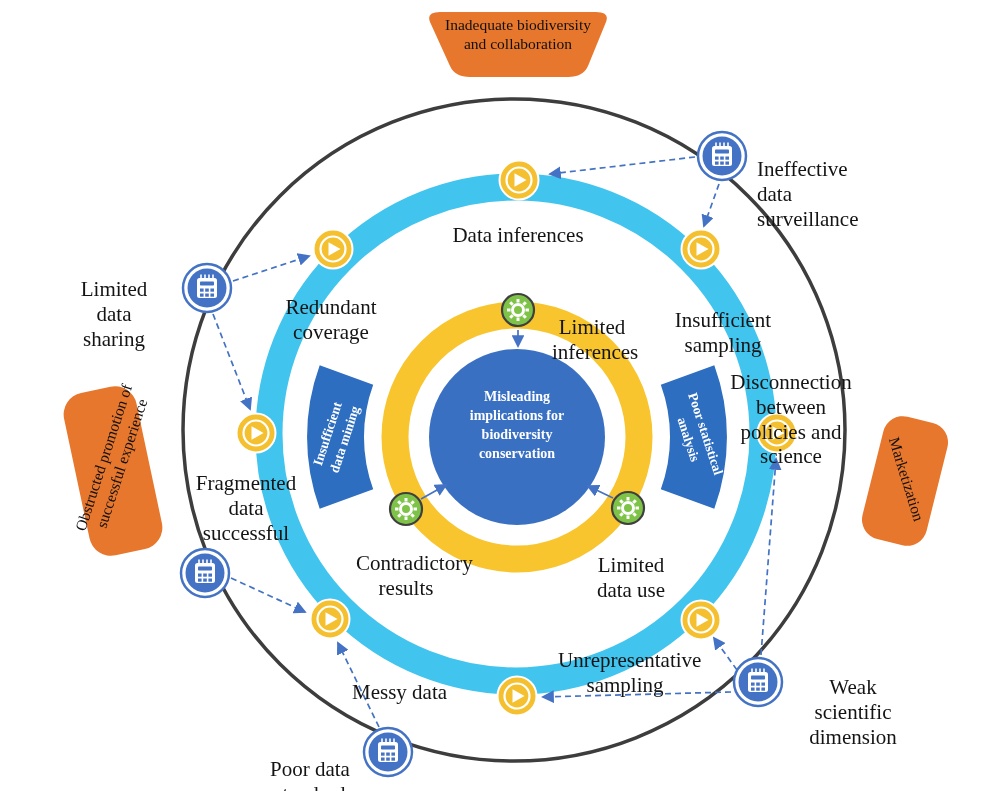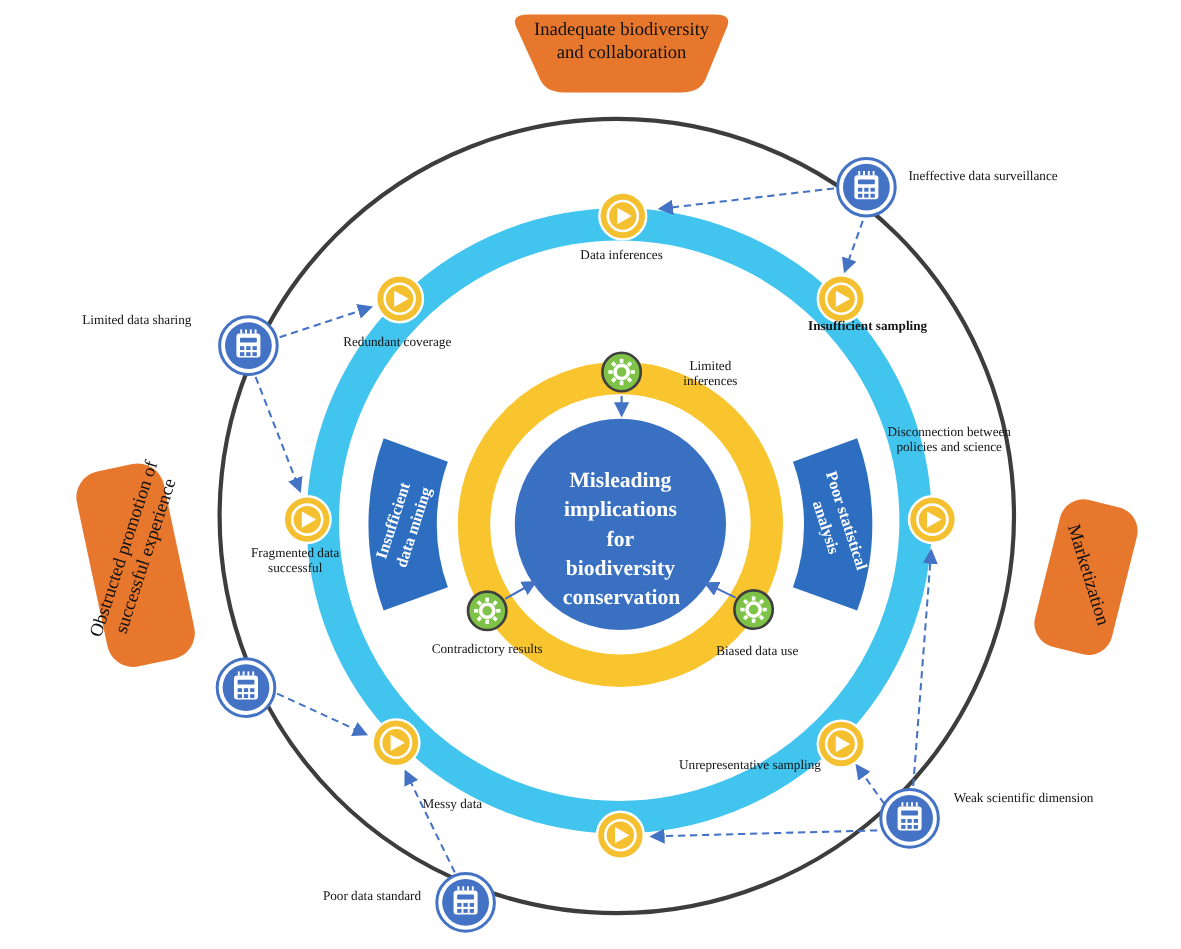--- a/index.html
+++ b/index.html
@@ -1,23 +1,23 @@
 <!DOCTYPE html>
 <html style="--outer-ring: #3d3d3d; --cyan-ring: #41c4ee; --yellow-ring: #f9c52f; --center-fill: #3a70c2; --banner-fill: #2e6ec0; --external-fill: #e8772e; --icon-yellow: #f5c02f; --icon-blue: #4472c4; --icon-green: #7ec348; --arrow: #4472c4;"><head>
 <meta charset="utf-8">
 <style>
   * { margin:0; padding:0; box-sizing:border-box; }
   html,body { background:#ffffff; }
   body { font-family:"Liberation Serif", serif; }
   .stage { position:relative; width:984px; height:791px; background:#fff; overflow:hidden; }
   .stage > svg { position:absolute; left:0; top:0; }
-  .lbl { position:absolute; font-size:11px; color:#141414; text-align:center; line-height:1.18; }
+  .lbl { position:absolute; font-size:21px; color:#141414; text-align:center; line-height:1.18;margin-top:16px; }
   .lbl.al { text-align:left; }
   .center-text { position:absolute; left:469px; top:388px; width:96px; color:#ffffff;
-                 font-weight:bold; font-size:18px; line-height:1.35; text-align:center; }
+                 font-weight:bold; font-size:14px; line-height:1.35; text-align:center; }
   .banner-text { position:absolute; color:#ffffff; font-weight:bold; font-size:13.5px;
                  line-height:1.3; text-align:center; }
   .banner-text.left  { left:291px; top:419px; width:90px;  transform:rotate(-72deg); }
   .banner-text.right { left:645px; top:419px; width:104px; transform:rotate(72deg); }
   .ext-text { position:absolute; color:#101010; font-size:15.5px; line-height:1.2; text-align:center; }
   .ext-text.top   { left:438px; top:16px;  width:160px; }
   .ext-text.leftr { left:28px;  top:442px; width:170px; transform:rotate(-72deg); }
   .ext-text.rightr{ left:846px; top:470px; width:120px; transform:rotate(73deg); }
   .dashed { stroke:var(--arrow,#4472c4); stroke-width:1.7; stroke-dasharray:6 4; fill:none; }
   .solid  { stroke:var(--arrow,#4472c4); stroke-width:1.7; fill:none; }
@@ -131,26 +131,26 @@
 
 <div class="banner-text left">Insufficient data mining</div>
 <div class="banner-text right">Poor statistical analysis</div>
 
 <div class="ext-text top">Inadequate biodiversity and collaboration</div>
 <div class="ext-text rightr">Marketization</div>
 <div class="ext-text leftr">Obstructed promotion of successful experience</div>
 
 <div class="lbl" style="left:448px;top:207px;width:140px;">Data inferences</div>
 <div class="lbl" style="left:281px;top:279px;width:100px;">Redundant coverage</div>
-<div class="lbl" style="left:673px;top:266px;width:100px;font-weight:bold;">Insufficient sampling</div>
+<div class="lbl" style="left:673px;top:292px;width:100px;">Insufficient sampling</div>
 <div class="lbl" style="left:552px;top:299px;width:80px;">Limited inferences</div>
 <div class="lbl" style="left:191px;top:455px;width:110px;">Fragmented data successful</div>
 <div class="lbl" style="left:728px;top:354px;width:126px;">Disconnection between policies and science</div>
 <div class="lbl" style="left:356px;top:535px;width:100px;">Contradictory results</div>
-<div class="lbl" style="left:595px;top:537px;width:72px;">Biased data use</div>
+<div class="lbl" style="left:595px;top:537px;width:72px;">Limited data use</div>
 <div class="lbl al" style="left:352px;top:664px;width:100px;">Messy data</div>
 <div class="lbl" style="left:558px;top:632px;width:134px;">Unrepresentative sampling</div>
 <div class="lbl al" style="left:757px;top:141px;width:130px;">Ineffective data surveillance</div>
 <div class="lbl" style="left:64px;top:261px;width:100px;">Limited data sharing</div>
 <div class="lbl" style="left:268px;top:741px;width:84px;">Poor data standard</div>
 <div class="lbl" style="left:791px;top:659px;width:124px;">Weak scientific dimension</div>
 
 </div>
 
 </body></html>

